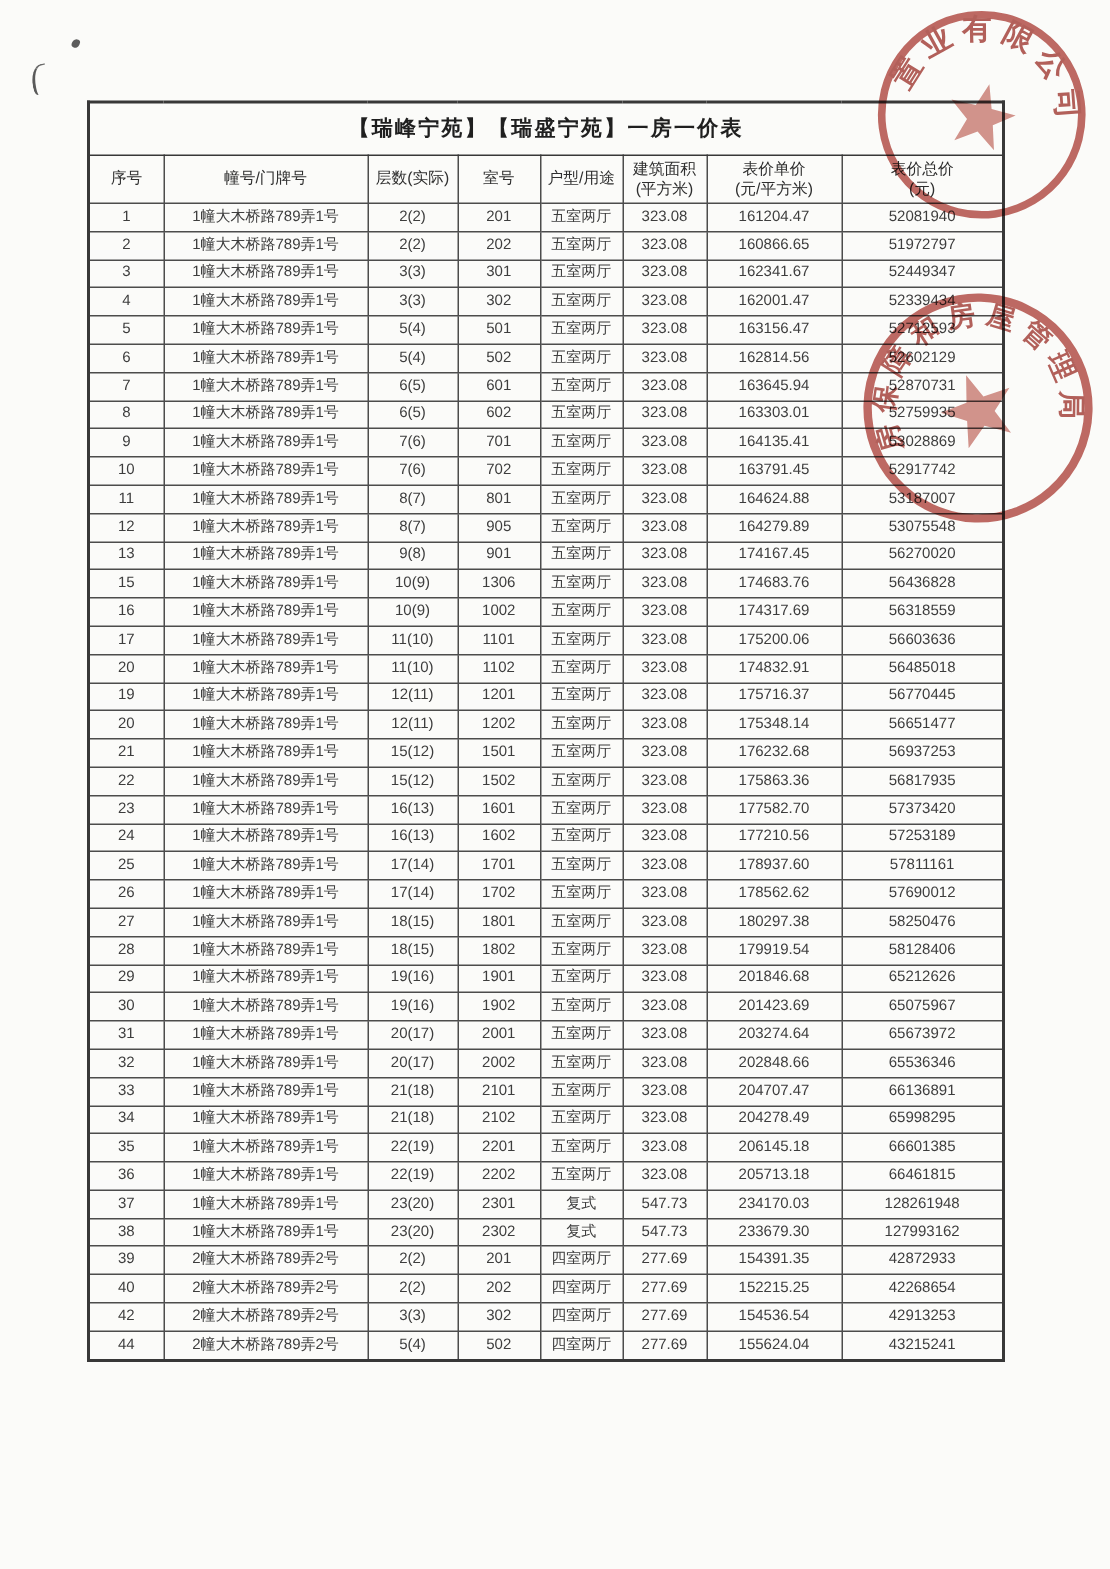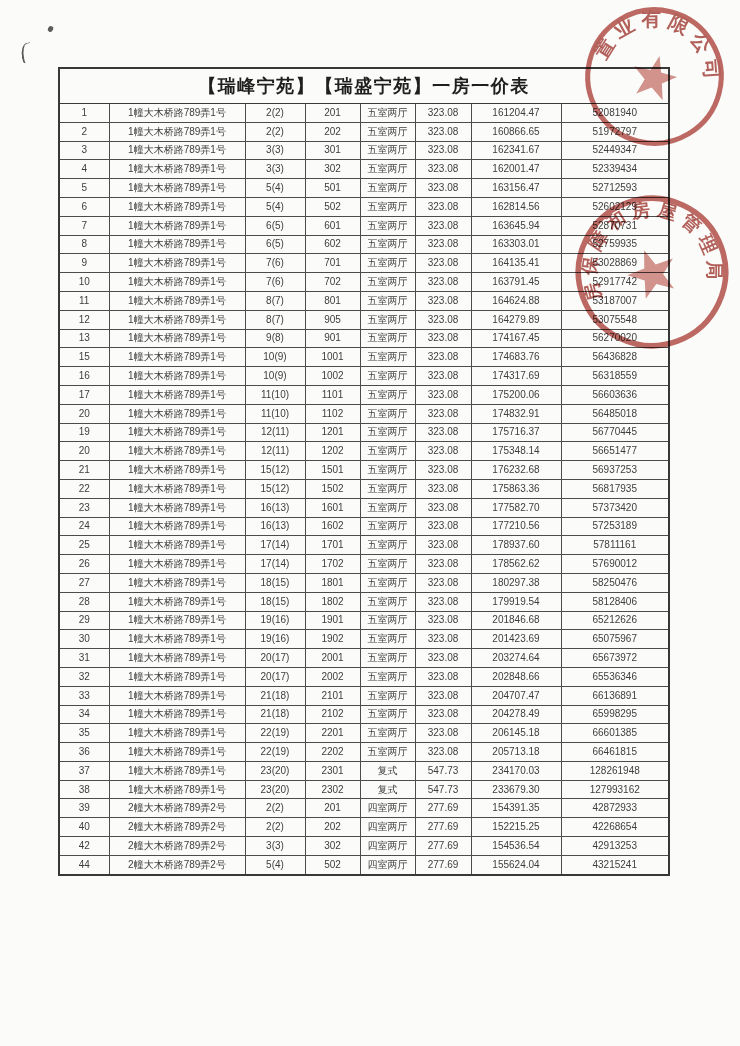--- a/index.html
+++ b/index.html
@@ -18,21 +18,21 @@
   }
   table.price-table th,table.price-table td{
     border:1px solid #4c4c4c;
     text-align:center;vertical-align:middle;
     color:#3d3d3d;
     padding:0;
     overflow:hidden;
   }
   table.price-table{border:2px solid #383838;}
   tr.title-row th{
-    height:34px;font-size:18px;font-weight:bold;color:#1f1f1f;
+    height:34px;font-size:14px;font-weight:bold;color:#1f1f1f;
     letter-spacing:1.5px;border-bottom:1.5px solid #383838;
   }
   tr.header-row th{
     height:31px;font-size:10.5px;font-weight:normal;color:#2f2f2f;
     white-space:pre-line;line-height:1.2;
   }
   tbody td{
     height:17.8px;font-size:10px;line-height:1;white-space:nowrap;
     color:#404040;
   }
@@ -70,20 +70,33 @@
       <col style="width:55px">
         <col style="width:55px">
         <col style="width:56px">
       <col style="width:90px">
         <col style="width:108px">
     </colgroup>
     <thead>
       <tr class="title-row">
         <th colspan="8">【瑞峰宁苑】【瑞盛宁苑】一房一价表</th>
       </tr>
+      <tr class="header-row">
+          <th>序号</th>
+          <th>幢号/门牌号</th>
+          <th>层数(实际)</th>
+          <th>室号</th>
+          <th>户型/用途</th>
+          <th>建筑面积
+(平方米)</th>
+          <th>表价单价
+(元/平方米)</th>
+          <th>表价总价
+(元)</th>
+        </tr>
     </thead>
     <tbody>
         <tr>
           <td>1</td>
           <td>1幢大木桥路789弄1号</td>
           <td>2(2)</td>
           <td>201</td>
           <td>五室两厅</td>
           <td>323.08</td>
           <td>161204.47</td>
@@ -206,21 +219,21 @@
           <td>901</td>
           <td>五室两厅</td>
           <td>323.08</td>
           <td>174167.45</td>
           <td>56270020</td>
         </tr>
         <tr>
           <td>15</td>
           <td>1幢大木桥路789弄1号</td>
           <td>10(9)</td>
-          <td>1001</td>
+          <td>1306</td>
           <td>五室两厅</td>
           <td>323.08</td>
           <td>174683.76</td>
           <td>56436828</td>
         </tr>
         <tr>
           <td>16</td>
           <td>1幢大木桥路789弄1号</td>
           <td>10(9)</td>
           <td>1002</td>

